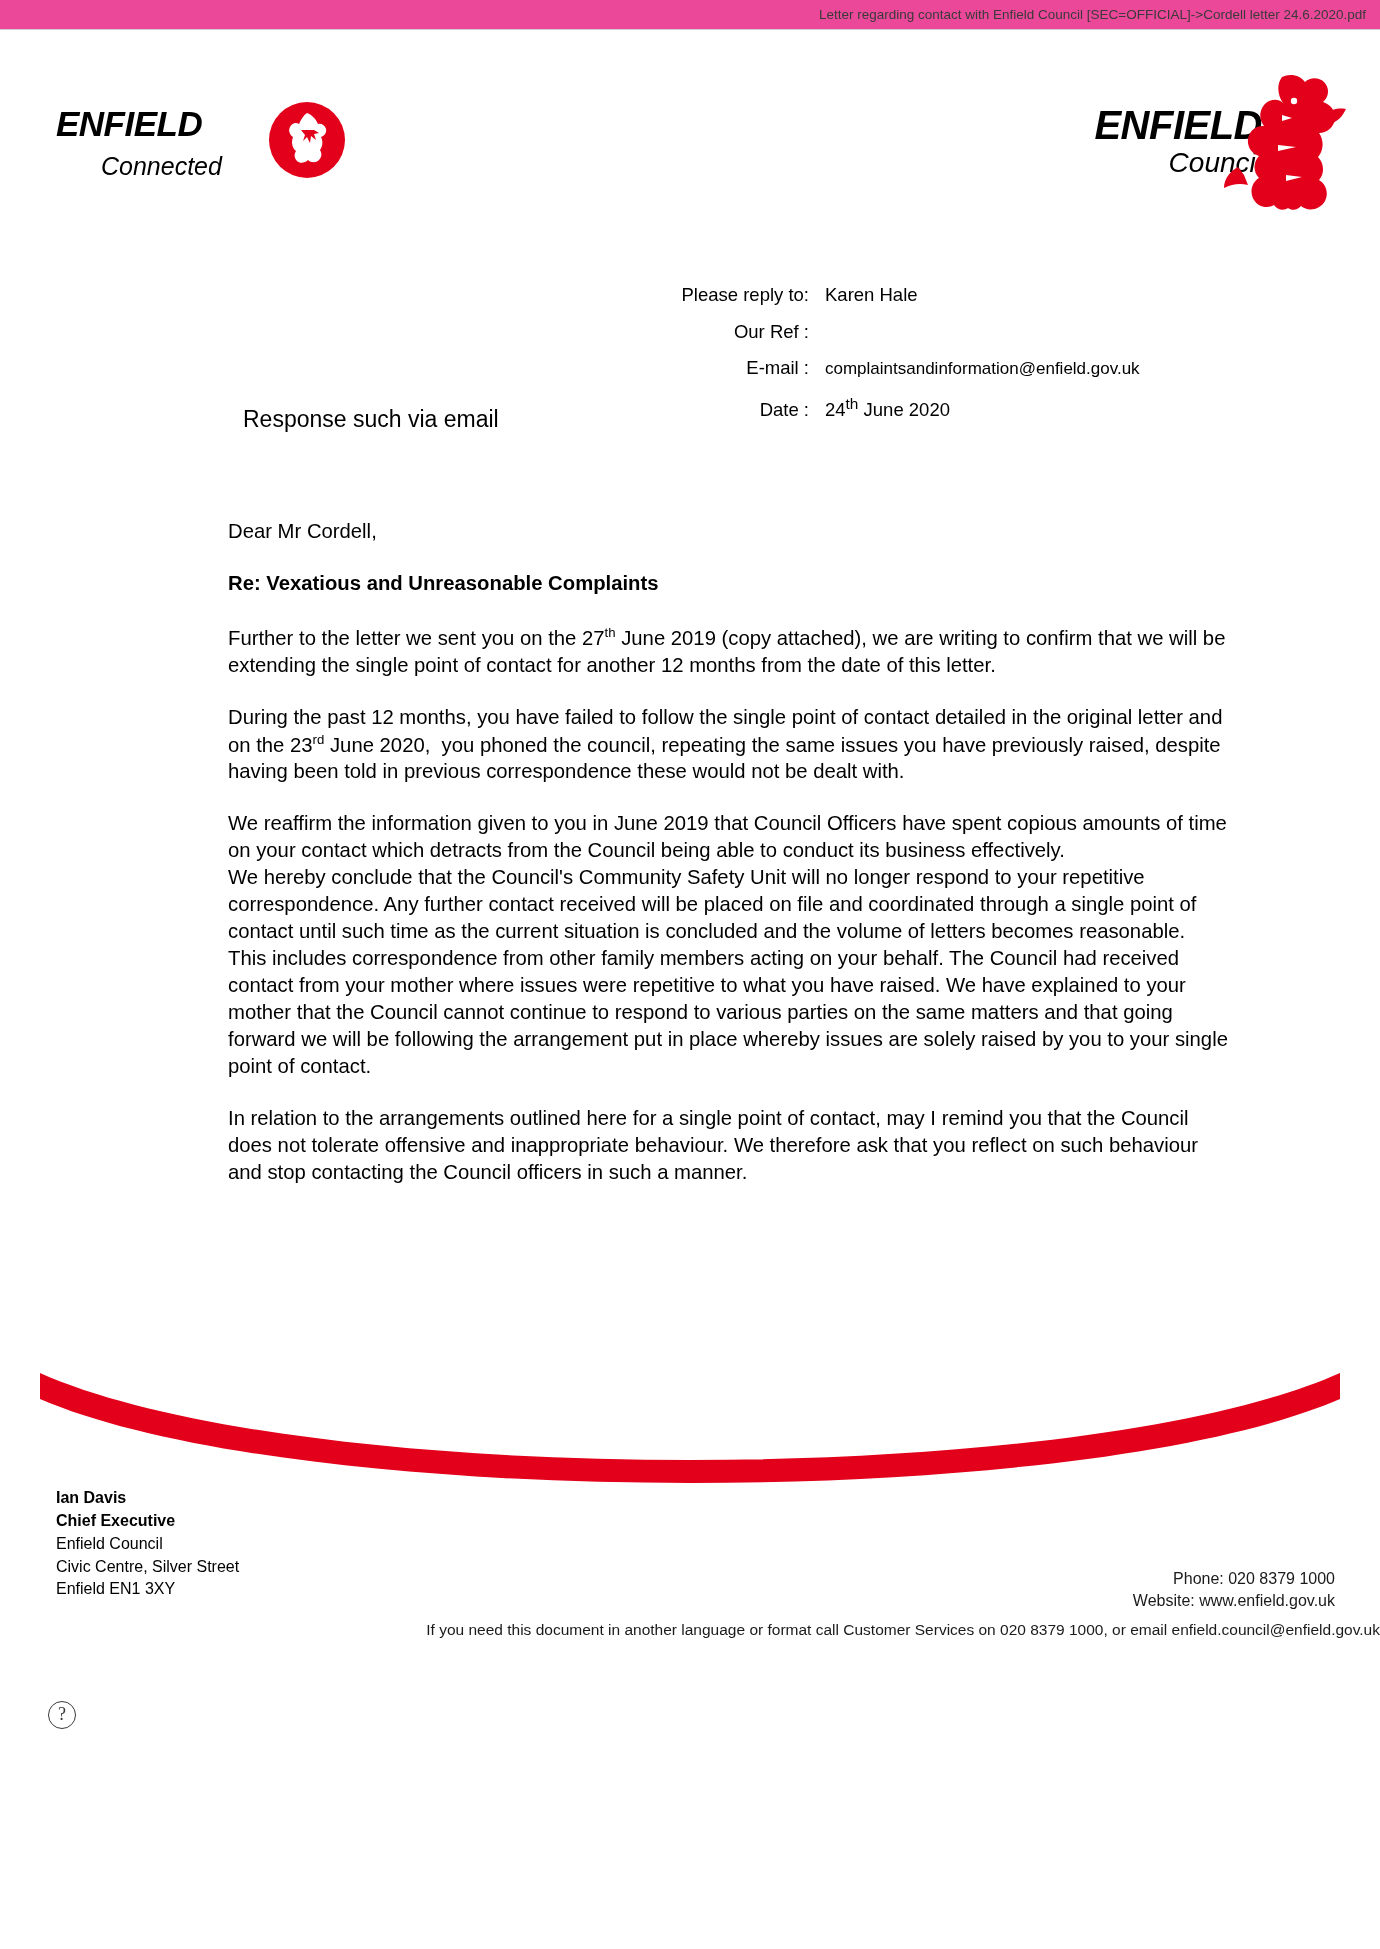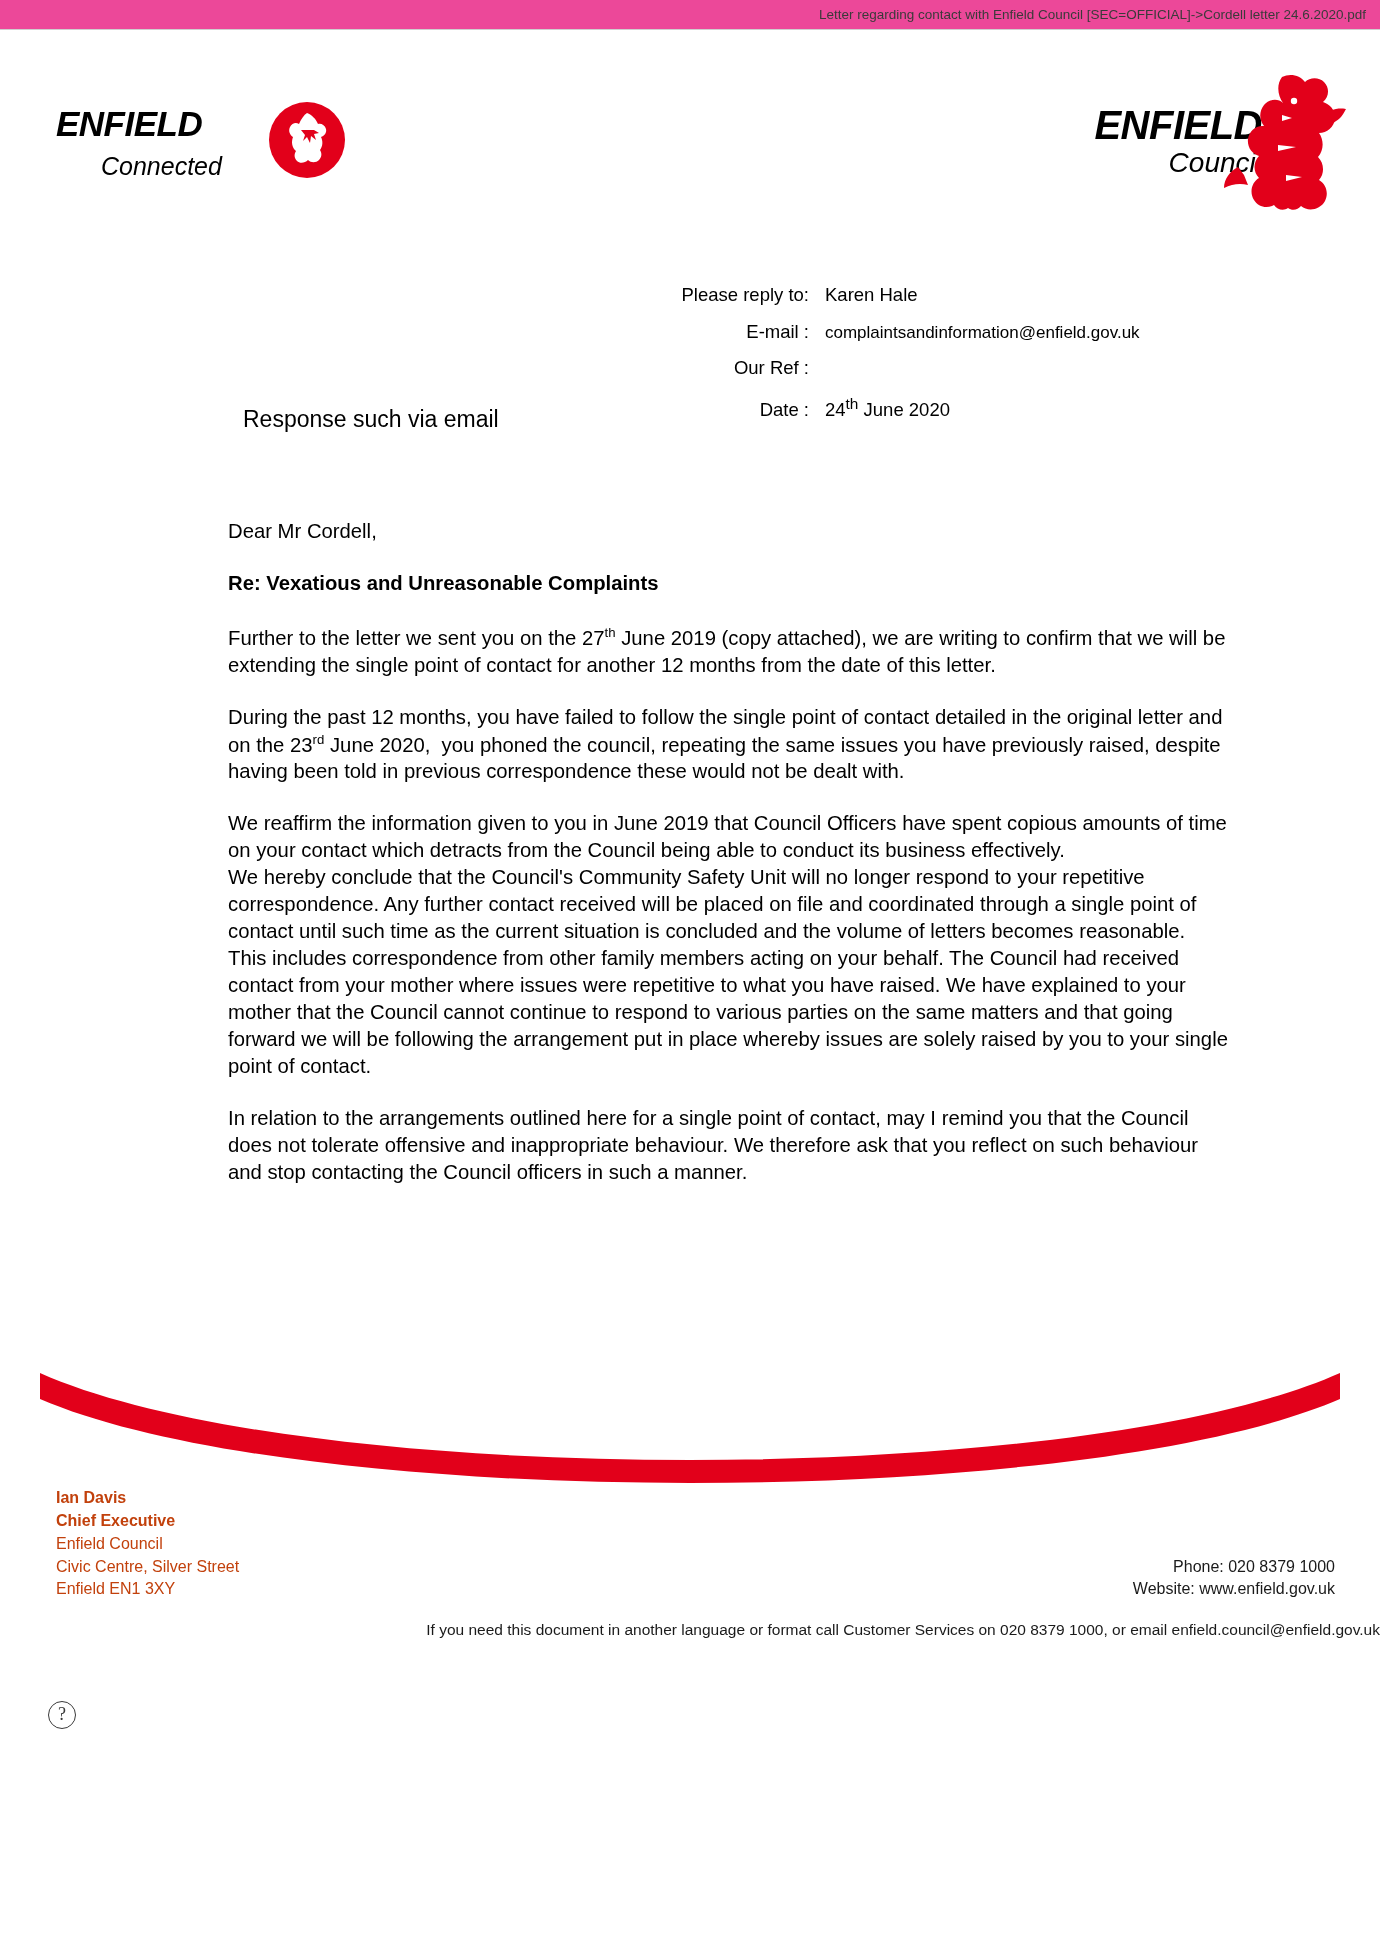--- a/index.html
+++ b/index.html
@@ -150,28 +150,28 @@
     left: 0; bottom: 262px;
     width: 1380px; height: 140px;
   }
 
   
   .footer-left {
     position: absolute;
     left: 56px; bottom: 172px;
     font-size: 16px;
     line-height: 1.42;
-    color: #c2410c;
+    color: #000000;
   }
   .footer-left .nm { font-weight: bold; }
   .footer-left .role { font-weight: bold; }
 
   .footer-right {
     position: absolute;
-    right: 45px; bottom: 172px;
+    right: 45px; bottom: 160px;
     font-size: 16px;
     line-height: 1.42;
     text-align: right;
     color: #1a1a1a;
   }
 
   .footer-note {
     position: absolute;
     left: 0; bottom: 134px;
     width: 1380px;
@@ -241,26 +241,26 @@
       </svg>
     </div>
   </div>
 
   <div class="reply-block">
     <div class="reply-row">
       <div class="reply-label">Please reply to:</div>
       <div class="reply-value">Karen Hale</div>
     </div>
     <div class="reply-row">
+      <div class="reply-label">Our Ref :</div>
+      <div class="reply-value"></div>
+    </div>
+    <div class="reply-row">
       <div class="reply-label">E-mail :</div>
       <div class="reply-value small">complaintsandinformation@enfield.gov.uk</div>
-    </div>
-    <div class="reply-row">
-      <div class="reply-label">Our Ref :</div>
-      <div class="reply-value"></div>
     </div>
     <div class="reply-row">
       <div class="reply-label">Date :</div>
       <div class="reply-value">24<sup>th</sup> June 2020</div>
     </div>
   </div>
 
   <div class="response-sent">Response such via email</div>
 
   <div class="letter">

